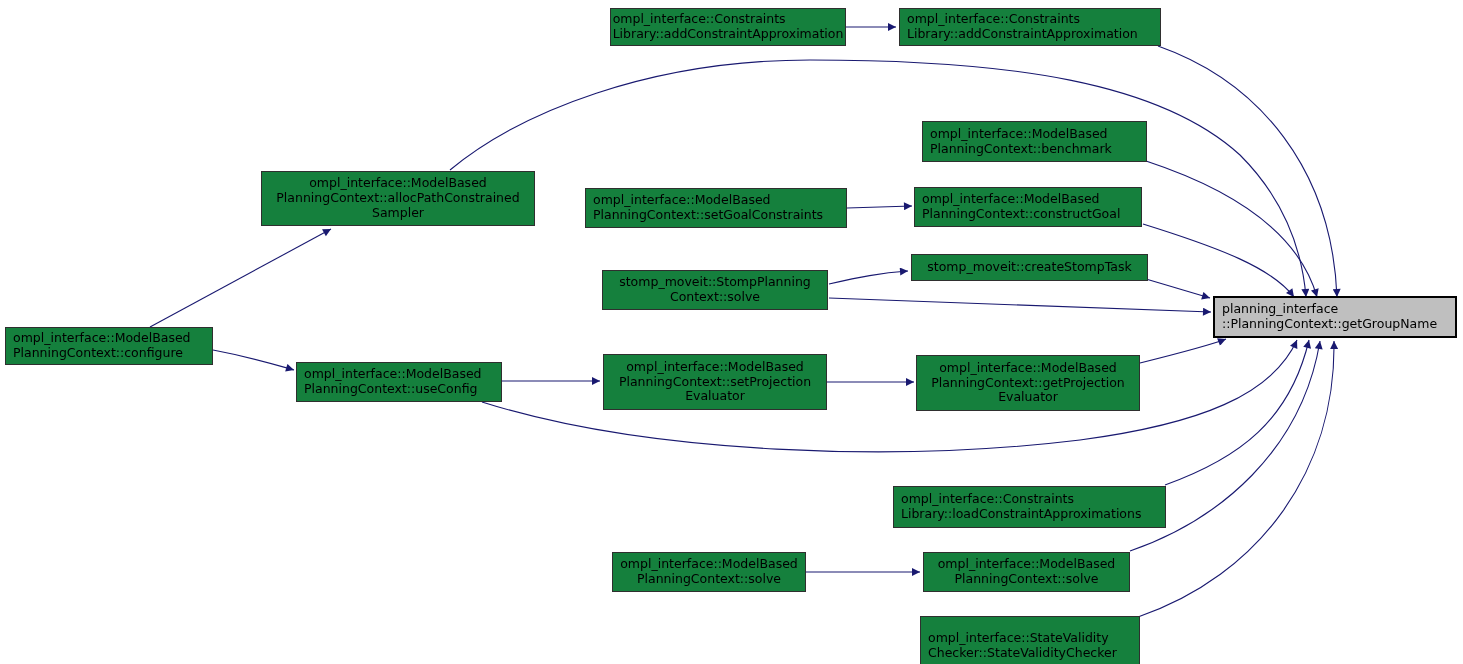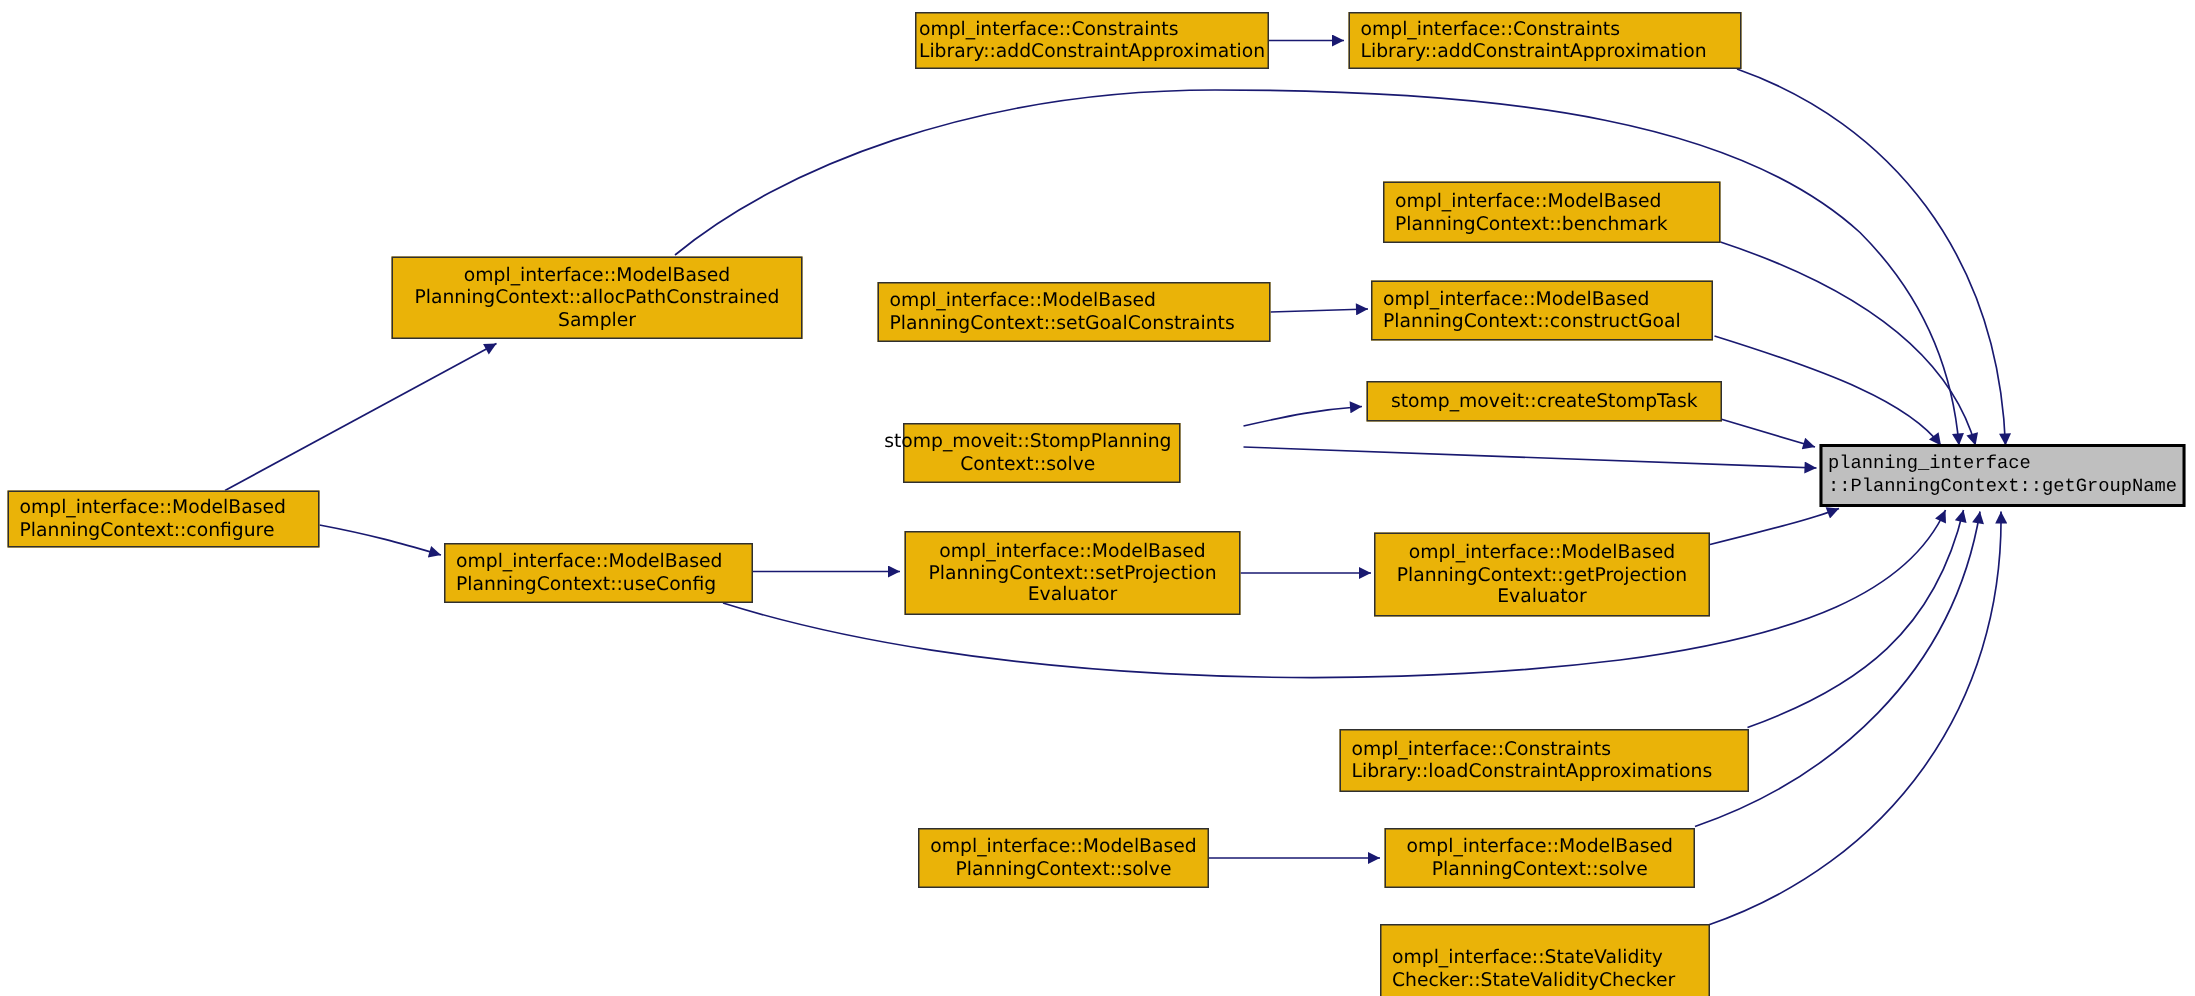--- a/index.html
+++ b/index.html
@@ -7,21 +7,21 @@
     position:relative;
     width:1463px;height:664px;
     background:#ffffff;
     font-family:"DejaVu Sans","Liberation Sans",sans-serif;
     overflow:hidden;
   }
   svg.edges{position:absolute;left:0;top:0;z-index:1;}
   .node{
     position:absolute;z-index:2;
     display:flex;align-items:center;justify-content:center;
-    background:#eab308;
+    background:#15803d;
     border:1px solid #2f2f2f;
     box-sizing:border-box;
     font-size:12.5px;line-height:1.18;color:#000;
     cursor:pointer;
   }
   .node .lbl{white-space:pre-line;text-align:center;padding:0 5px;}
   .node.align-left .lbl{text-align:left;width:100%;padding:0 7px;}
   .node.highlight{
     background:#bfbfbf;
     border:2px solid #000000;
@@ -90,26 +90,26 @@
 
   <div class="node align-left" style="left:914px;top:187px;width:228px;height:40px;">
     <span class="lbl">ompl_interface::ModelBased
 PlanningContext::constructGoal</span>
   </div>
 
   <div class="node" style="left:911px;top:254px;width:237px;height:27px;">
     <span class="lbl">stomp_moveit::createStompTask</span>
   </div>
 
-  <div class="node" style="left:602px;top:282px;width:185px;height:40px;justify-content:flex-end;">
+  <div class="node" style="left:602px;top:270px;width:226px;height:40px;">
     <span class="lbl">stomp_moveit::StompPlanning
 Context::solve</span>
   </div>
 
-  <div class="node highlight align-left" style="left:1213px;top:296px;width:244px;height:42px;font-family:Liberation Mono, monospace;">
+  <div class="node highlight align-left" style="left:1213px;top:296px;width:244px;height:42px;">
     <span class="lbl">planning_interface
 ::PlanningContext::getGroupName</span>
   </div>
 
   <div class="node align-left" style="left:5px;top:327px;width:208px;height:38px;">
     <span class="lbl">ompl_interface::ModelBased
 PlanningContext::configure</span>
   </div>
 
   <div class="node align-left" style="left:296px;top:362px;width:206px;height:40px;">

